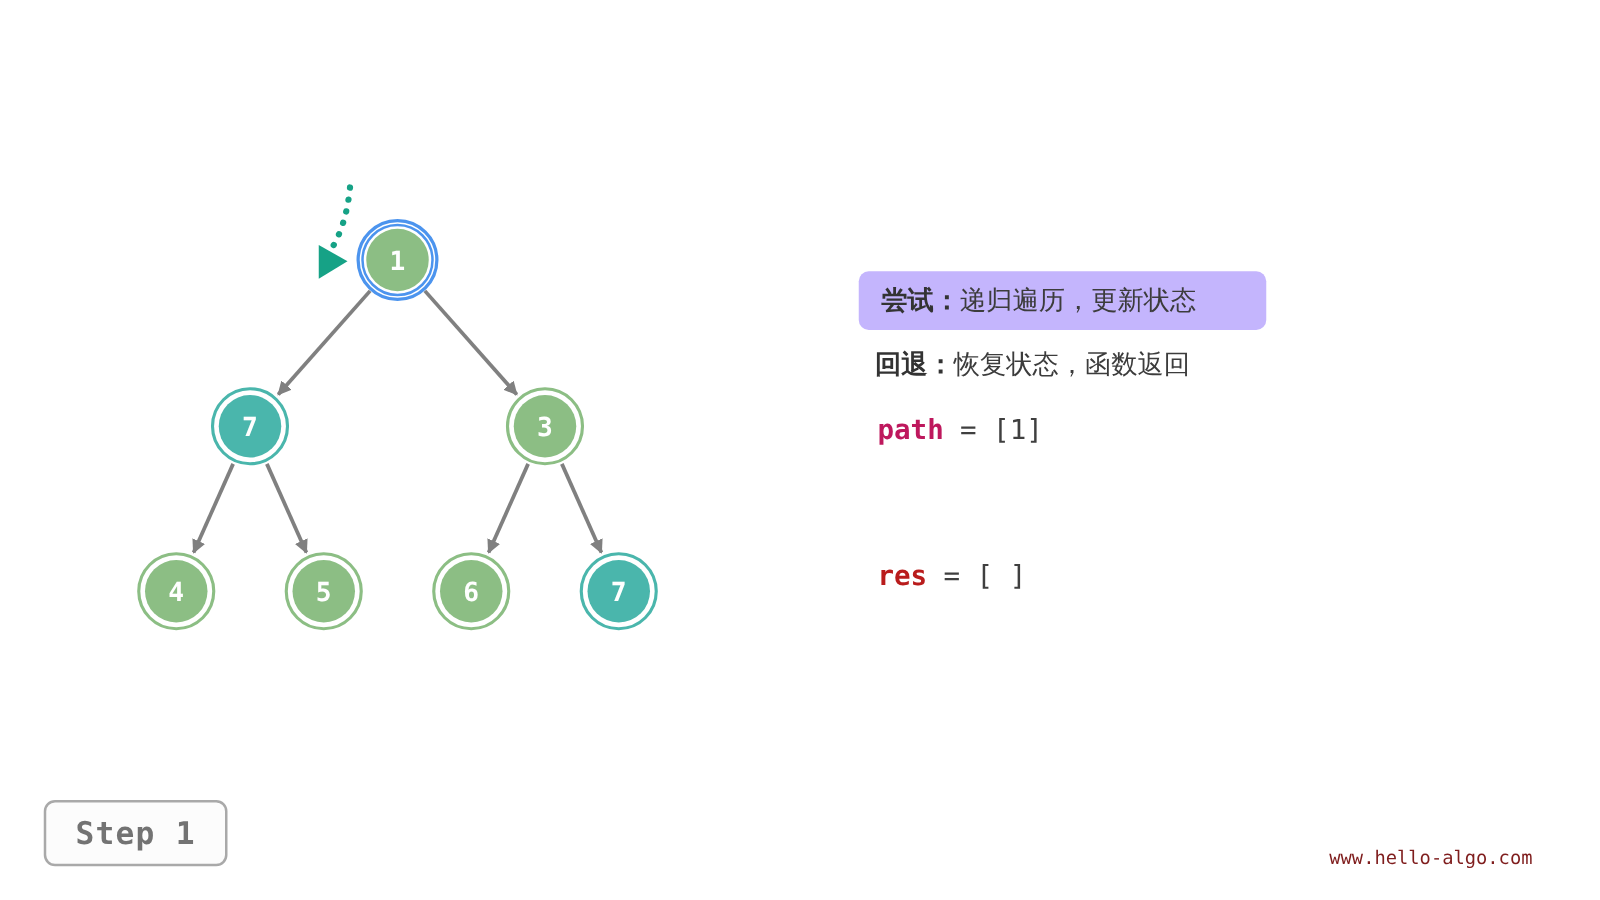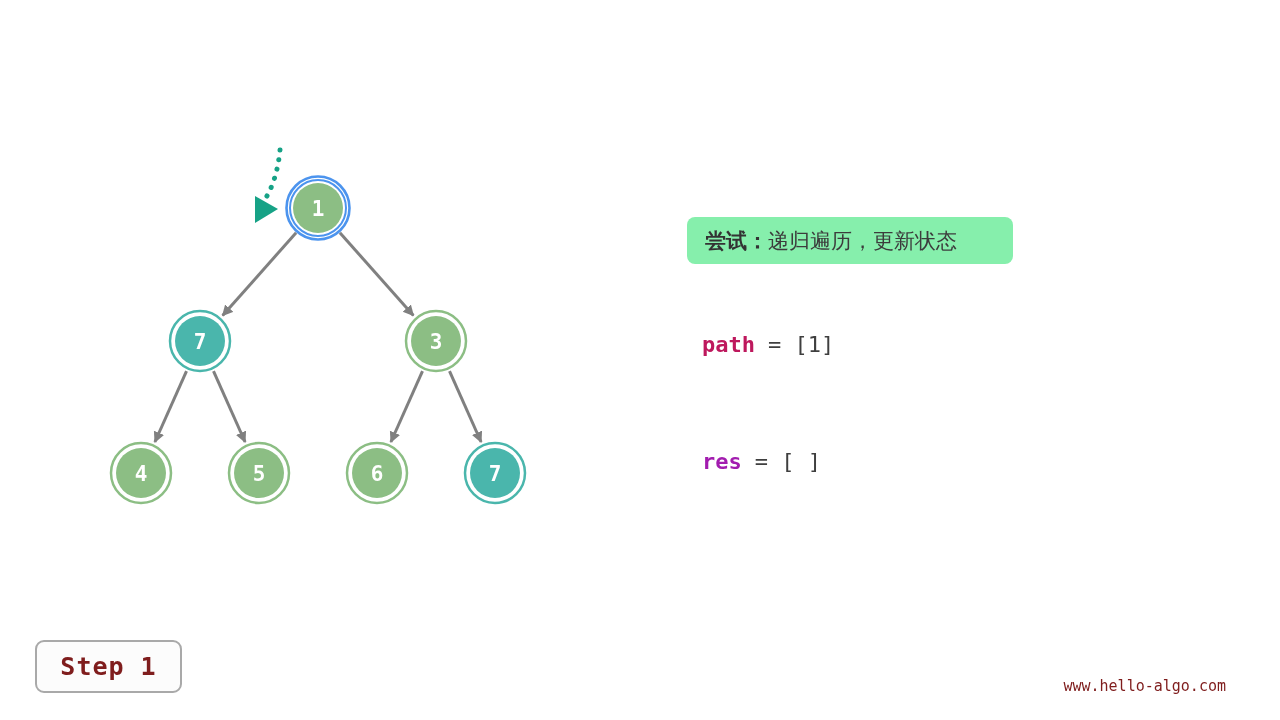--- a/index.html
+++ b/index.html
@@ -31,45 +31,45 @@
     fill: none; stroke: #16A286; stroke-width: 5;
     stroke-dasharray: 0.1 9.5; stroke-linecap: round;
   }
   .pointer-head { fill: #16A286; }
 
   
   .note { position: absolute; font-size: 21px; color: #3C3C3C; white-space: nowrap; }
   .note .lbl { font-weight: bold; color: #333333; }
   .note-try {
     left: 687px; top: 217px; width: 326px; height: 47px;
-    background: #86efac; border-radius: 8px;
+    background: #c4b5fd; border-radius: 8px;
     line-height: 47px; padding-left: 18px; box-sizing: border-box;
   }
   .note-back { left: 700px; top: 270px; height: 44px; line-height: 44px; }
 
   .code-line {
     position: absolute; white-space: nowrap;
     font-family: "DejaVu Sans Mono", monospace;
     font-size: 22px; color: #3F3F3F;
   }
   .code-line .kw { font-weight: bold; }
   .path-line { left: 702px; top: 332px; }
   .res-line  { left: 702px; top: 449px; }
   .kw-path { color: #be185d; }
-  .kw-res  { color: #a21caf; }
+  .kw-res  { color: #b91c1c; }
   .code-rest { margin-left: 13px; }
 
   
   .step-badge {
     position: absolute; left: 35px; top: 640px;
     width: 147px; height: 53px; box-sizing: border-box;
     background: #FCFCFC; border: 2px solid #A9A9A9; border-radius: 9px;
     text-align: center; line-height: 49px;
     font-family: "DejaVu Sans Mono", monospace;
-    font-weight: bold; font-size: 25px; color: #7f1d1d;
+    font-weight: bold; font-size: 25px; color: #737373;
     letter-spacing: 1px;
   }
 
   
   .watermark {
     position: absolute; right: 54px; top: 677px;
     font-family: "DejaVu Sans Mono", monospace;
     font-size: 15px; color: #7f1d1d; white-space: nowrap;
   }
 </style>
@@ -140,20 +140,23 @@
       <circle class="ring-teal" cx="495" cy="473" r="30"></circle>
       <circle class="fill-teal" cx="495" cy="473" r="25"></circle>
       <text class="node-label" x="495" y="474">7</text>
     </g>
   </svg>
 
   <div class="note note-try">
     <span class="lbl">尝试：</span><span>递归遍历，更新状态</span>
   </div>
 
+  <div class="note note-back">
+    <span class="lbl">回退：</span><span>恢复状态，函数返回</span>
+  </div>
 
   <div class="code-line path-line">
     <span class="kw kw-path">path</span><span class="code-rest">= [1]</span>
   </div>
 
   <div class="code-line res-line">
     <span class="kw kw-res">res</span><span class="code-rest">= [ ]</span>
   </div>
 
   <div class="step-badge">

